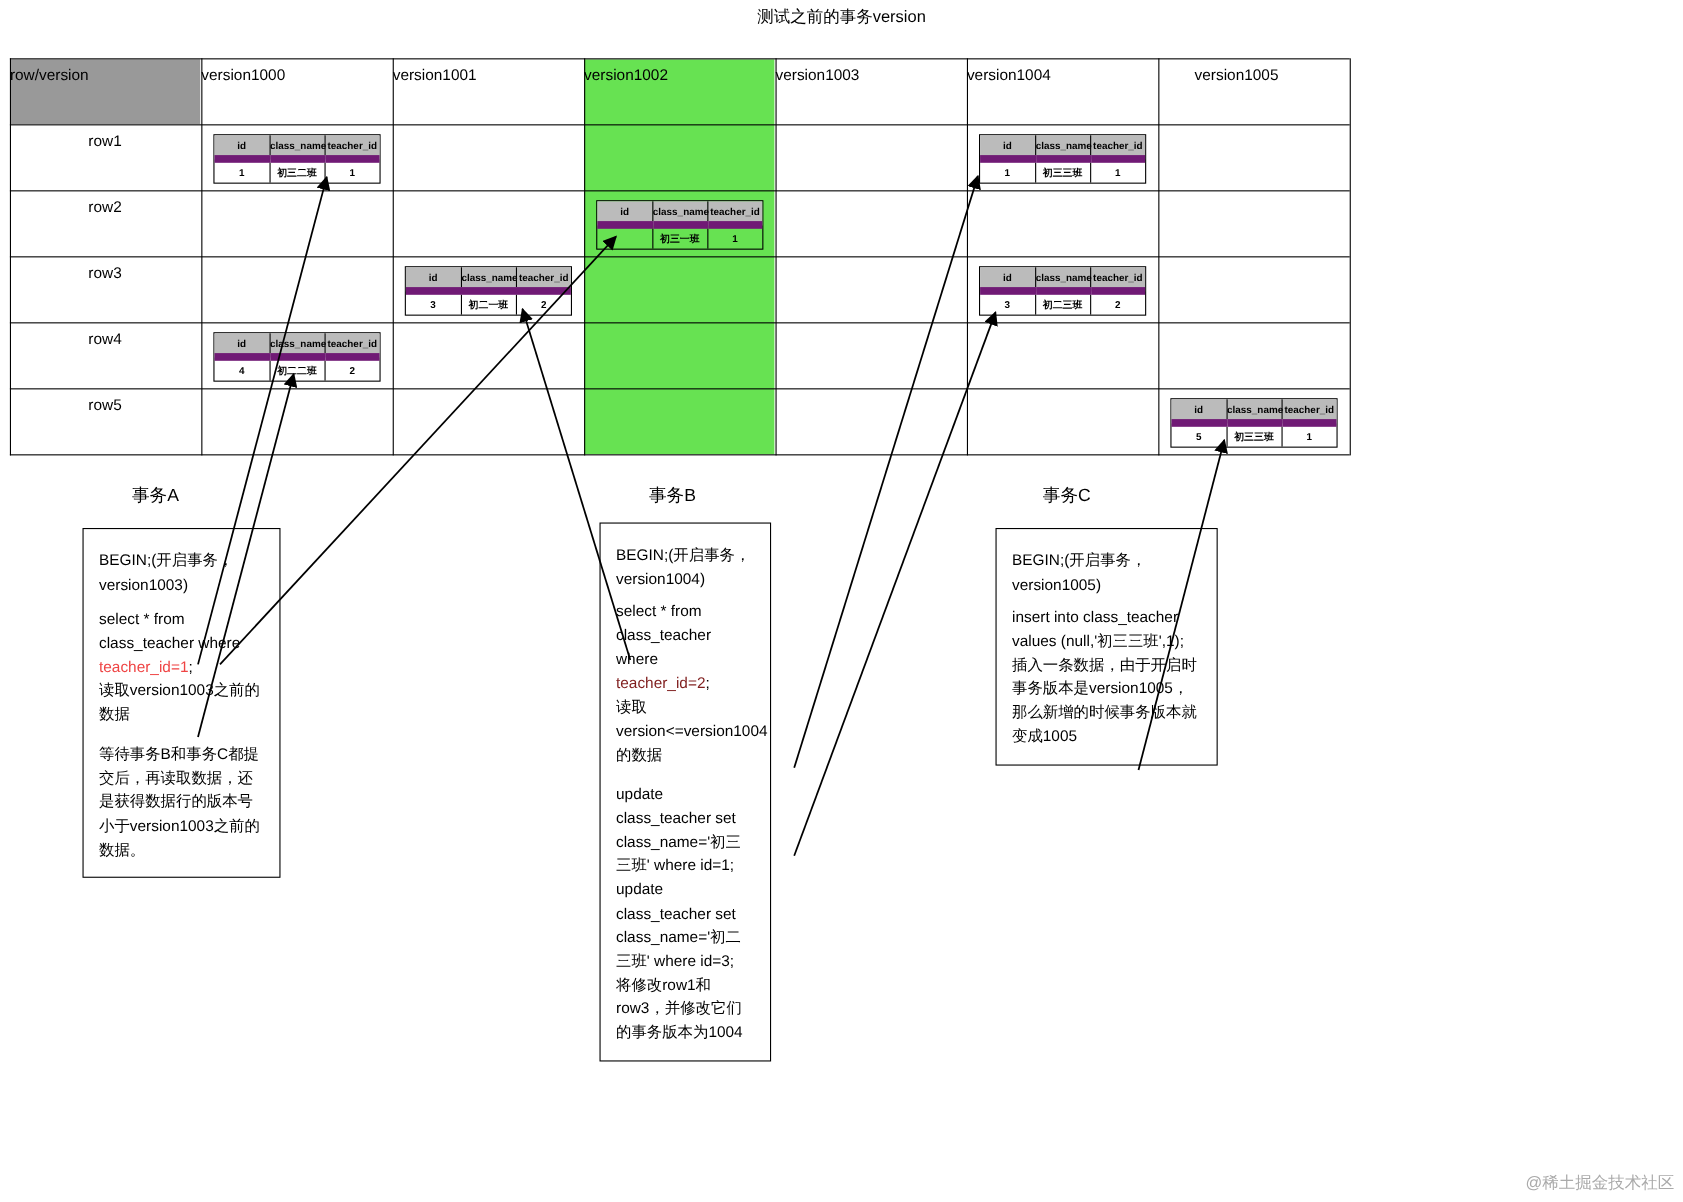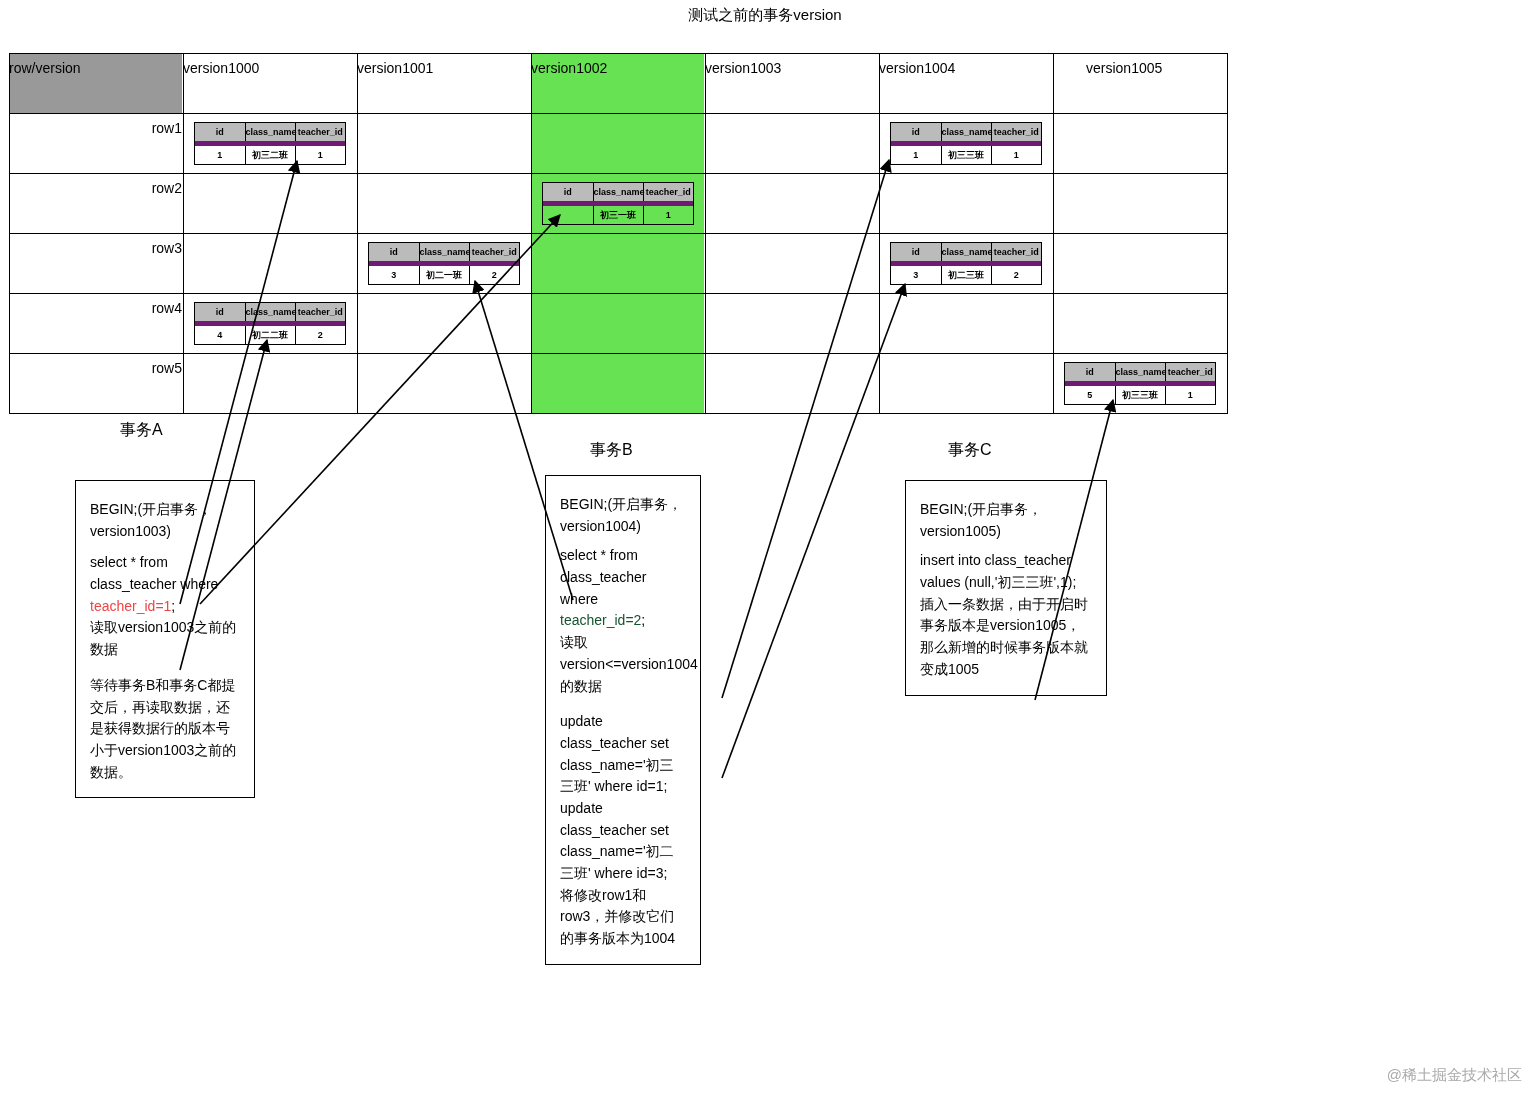--- a/index.html
+++ b/index.html
@@ -1,36 +1,36 @@
 <!DOCTYPE html>
 <html><head>
 <meta charset="utf-8">
 <style>
   html,body{margin:0;padding:0;background:#fff;font-family:"Helvetica Neue",Arial,"Microsoft YaHei",sans-serif;}
   .canvas{position:relative;width:1530px;height:1093px;}
   .title{position:absolute;left:0;right:0;top:6px;text-align:center;font-size:15px;}
   
   .row-border{position:absolute;left:9px;width:1218px;border-top:1px solid #000;}
   .col-border{position:absolute;top:53px;height:361px;border-left:1px solid #000;}
-  .row-label{position:absolute;width:173px;text-align:right;font-size:14px;}
+  .row-label{position:absolute;width:173px;text-align:center;font-size:14px;}
   .col-header{position:absolute;top:60px;width:174px;text-align:left;font-size:14px;}
   .grayhead{position:absolute;left:10px;top:54px;width:172px;height:59px;background:#999;}
   .greencol{position:absolute;left:531px;top:54px;width:173px;height:359px;background:#67e252;}
   
   .mini{position:absolute;width:150px;border:1px solid #000;font-size:9px;}
   .mini table{width:100%;border-collapse:collapse;table-layout:fixed;}
   .mini td{border-right:1px solid #000;text-align:center;height:16px;padding:1px 0;}
   .mini td:last-child{border-right:none;}
-  .mini tr:first-child td{background:#bbb;font-weight:bold;border-bottom:5px solid #701a75;}
+  .mini tr:first-child td{background:#bbb;font-weight:bold;border-bottom:7px solid #701a75;}
   .mini tr:last-child td{font-weight:bold;}
   
   .txlabel{position:absolute;font-size:16px;text-align:center;}
   .txbox{position:absolute;border:1px solid #000;padding:18px 14px 14px 14px;font-size:14px;line-height:1.55;box-sizing:border-box;}
   .accent{color:#ef4444;}
-  .accent2{color:#14532d;}
+  .accent2{color:#7f1d1d;}
   .wm{position:absolute;right:8px;bottom:8px;color:#aaa;font-size:15px;}
   svg.arrows{position:absolute;left:0;top:0;width:1530px;height:1093px;pointer-events:none;}
 </style>
 </head>
 <body>
 
 <div class="canvas">
   <div class="title">测试之前的事务version</div>
 
   <div class="grayhead"></div>
@@ -179,21 +179,21 @@
     </tr>
           <tr>
       <td>5</td>
       <td>初三三班</td>
       <td>1</td>
     </tr>
         </tbody>
       </table>
   </div>
 
-  <div class="txlabel" style="left:120px;top:420px">事务A</div>
+  <div class="txlabel" style="left:120px;top:440px">事务A</div>
   <div class="txlabel" style="left:590px;top:440px">事务B</div>
   <div class="txlabel" style="left:948px;top:440px">事务C</div>
 
   <div class="txbox" style="left:75px;top:480px;width:180px">
     <div>BEGIN;(开启事务，version1003)</div>
     <div style="height:10px"></div>
     <div>
       <span>select * from class_teacher where </span><span class="accent">teacher_id=1</span><span>;</span>
     </div>
     <div>读取version1003之前的数据</div>

